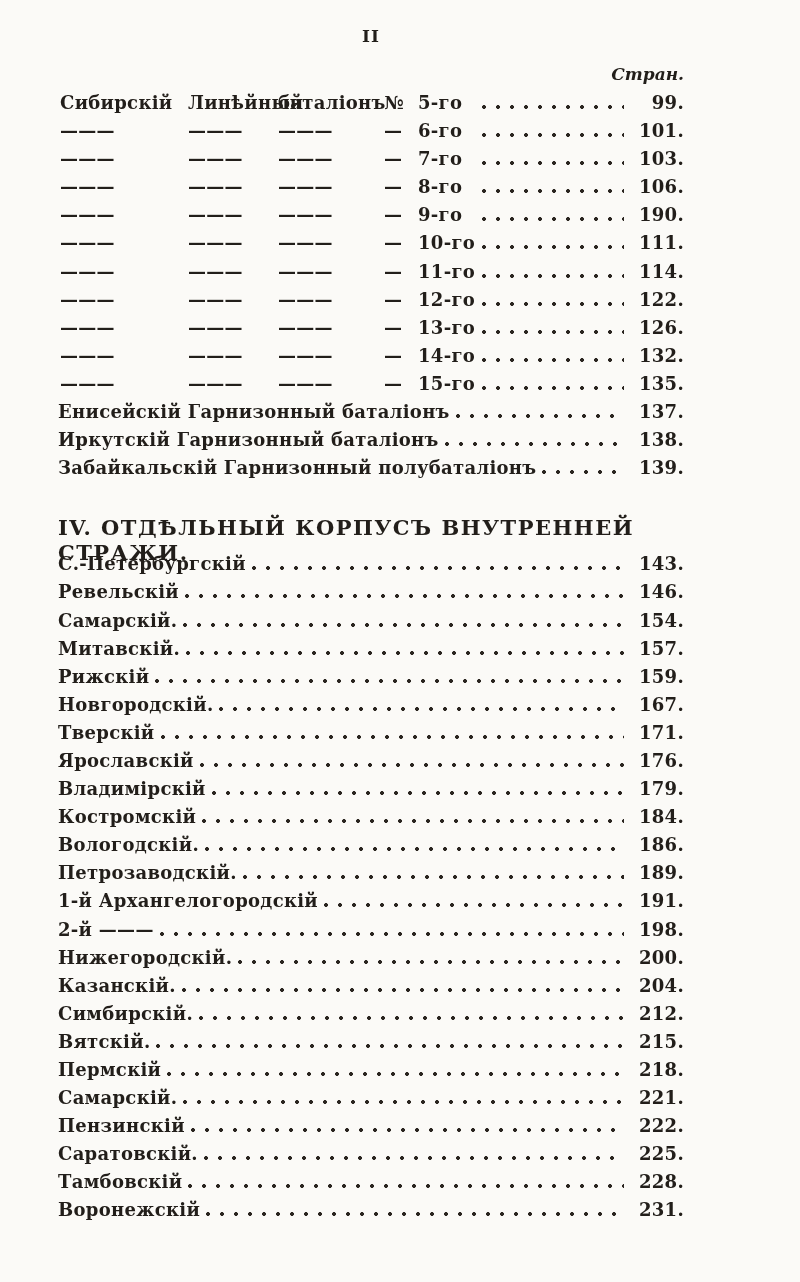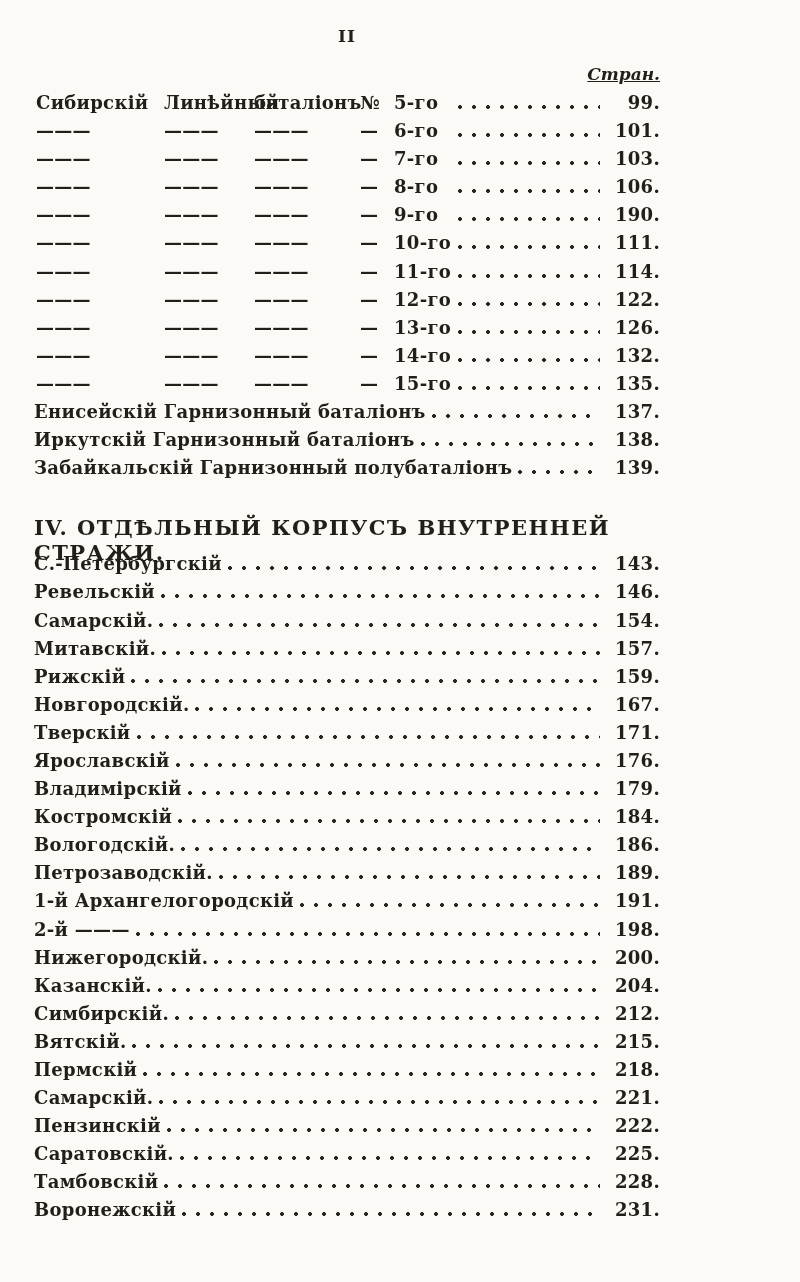--- a/index.html
+++ b/index.html
@@ -7,36 +7,36 @@
     width:800px;height:1282px;
     background:#fbfaf7;
     color:#221e1a;
     font-family:"DejaVu Serif", serif;
     overflow:hidden;
   }
   .page{
     box-sizing:border-box;
     width:712px;height:1282px;
     padding:26px 52px 0 34px;
+    margin-left:24px;
   }
   .folio{
     text-align:center;
     font-size:17px;
     font-weight:bold;
     letter-spacing:1px;
     height:24px;
   }
   .stran{
     text-align:right;
     font-style:italic;
     font-weight:bold;
     font-size:17px;
     margin-top:14px;
     height:22px;
-    text-decoration:underline;
   }
   .row{
     display:flex;
     align-items:baseline;
     height:28.1px;
     font-size:18px;
     font-weight:bold;
     letter-spacing:0.3px;
     white-space:nowrap;
   }

